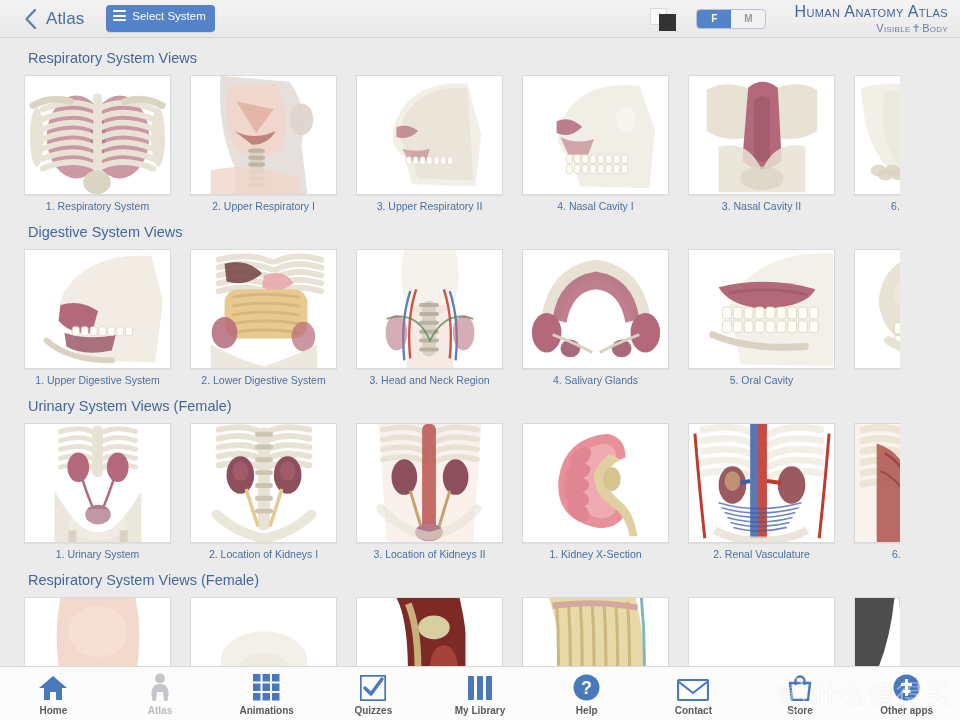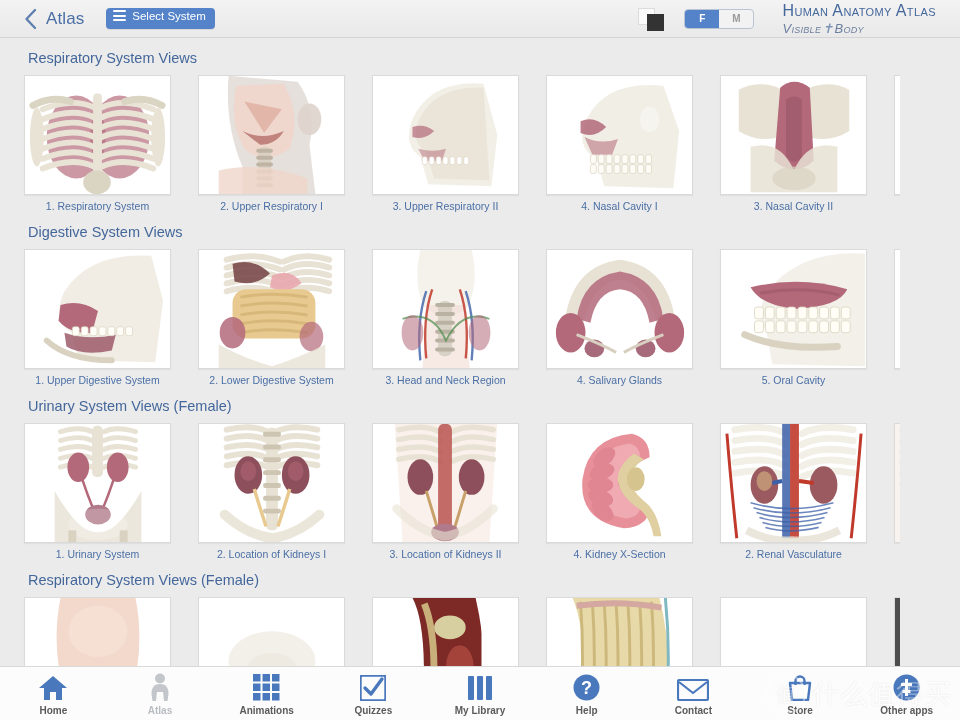--- a/index.html
+++ b/index.html
@@ -23,21 +23,21 @@
     display: flex; align-items: center; justify-content: center;
     cursor: pointer;
   }
   #back-chevron svg { display: block; }
   #page-title {
     font-size: 17px; color: #4a6fa5; margin-left: 2px;
     letter-spacing: .1px;
   }
   #select-system-btn {
     margin-left: 22px;
-    height: 21px;
+    height: 27px;
     background: #5583c9;
     border-radius: 4px;
     display: flex; align-items: center;
     padding: 0 9px 6px 7px;
     cursor: pointer;
     box-shadow: 0 1px 0 rgba(0,0,0,.08);
   }
   #hamburger-icon {
     width: 13px; height: 11px;
     display: flex; flex-direction: column; justify-content: space-between;
@@ -68,47 +68,47 @@
     border: 1px solid #b9c4d3; border-radius: 4px; overflow: hidden;
     margin-right: 28px; background: #f2f2f2; cursor: pointer;
   }
   #gender-toggle .seg {
     flex: 1; display: flex; align-items: center; justify-content: center;
     font-size: 10px; font-weight: bold; color: #9a9a9a;
   }
   #gender-toggle .seg.on { background: #5583c9; color: #fff; }
 
   
-  #brand { margin-right: 24px; text-align: left; line-height: 1; }
+  #brand { margin-right: 12px; text-align: right; line-height: 1; }
   #brand-main {
     font-size: 16px; color: #44679b; font-variant: small-caps;
     letter-spacing: .4px; white-space: nowrap;
   }
   #brand-sub {
-    font-size: 13px; color: #6b7f9e; font-variant: small-caps;
-    letter-spacing: .3px; margin-top: 3px; white-space: nowrap; font-style: italic;
+    font-size: 11px; color: #6b7f9e; font-variant: small-caps;
+    letter-spacing: .3px; margin-top: 3px; white-space: nowrap;
   }
   #brand-sub .cross { color: #7d93b5; padding: 0 1px; }
 
   
   #content {
     position: absolute; top: 38px; left: 0;
     width: 900px; height: 628px;
     overflow: hidden;
     background: #ebebeb;
   }
   .section { padding: 0 0 0 0; }
   .section-title {
     font-size: 14.5px; color: #44679b;
     padding: 12px 0 9px 28px;
   }
   .tile-row {
     display: flex;
     padding-left: 24px;
-    gap: 27px;
+    gap: 19px;
   }
   .tile { width: 147px; flex: 0 0 147px; cursor: pointer; }
   .tile-frame {
     width: 147px; height: 120px;
     background: #fff;
     border: 1px solid #dadada;
     box-shadow: 0 1px 1px rgba(0,0,0,.05);
     overflow: hidden;
     position: relative;
   }
@@ -582,21 +582,21 @@
     <path d="M84 20 Q50 24 46 56 Q44 90 80 96 Q96 94 94 82 Q72 70 72 58 Q72 46 94 36 Q96 24 84 20 Z" fill="#f2b3b9" opacity=".75"></path>
     <ellipse cx="57.883201910794845" cy="34" rx="13" ry="8" fill="#e08692" transform="rotate(-40 58 34)"></ellipse>
               <ellipse cx="55.58179091576828" cy="48" rx="13" ry="8" fill="#e08692" transform="rotate(-20 58 48)"></ellipse>
               <ellipse cx="54.18054153448149" cy="62" rx="13" ry="8" fill="#e08692" transform="rotate(0 58 62)"></ellipse>
               <ellipse cx="54.20105916182602" cy="76" rx="13" ry="8" fill="#e08692" transform="rotate(20 58 76)"></ellipse>
               <ellipse cx="55.63570625286788" cy="90" rx="13" ry="8" fill="#e08692" transform="rotate(40 58 90)"></ellipse>
     <path d="M88 30 Q70 44 72 58 Q74 72 90 84 Q104 92 108 114 L116 114 Q112 88 98 78 Q84 66 84 56 Q84 46 98 36 Z" fill="#e0cfa0"></path>
     <ellipse cx="90" cy="56" rx="9" ry="12" fill="#d6c48f"></ellipse>
             </svg>
           </div>
-          <div class="tile-caption">4. Kidney X-Section</div>
+          <div class="tile-caption">1. Kidney X-Section</div>
         </div>
         <div class="tile">
           <div class="tile-frame">
             <svg class="thumb" viewBox="0 0 147 120" preserveAspectRatio="xMidYMid slice">
               <rect width="147" height="120" fill="#ffffff"></rect>
     <path d="M14 6 Q48 0 66 10" stroke="#f2efe6" stroke-width="7" fill="none" stroke-linecap="round"></path>
        <path d="M134 6 Q100 0 82 10" stroke="#f2efe6" stroke-width="7" fill="none" stroke-linecap="round"></path>
               <path d="M14 17 Q48 11 66 21" stroke="#f2efe6" stroke-width="7" fill="none" stroke-linecap="round"></path>
        <path d="M134 17 Q100 11 82 21" stroke="#f2efe6" stroke-width="7" fill="none" stroke-linecap="round"></path>
               <path d="M14 28 Q48 22 66 32" stroke="#f2efe6" stroke-width="7" fill="none" stroke-linecap="round"></path>

